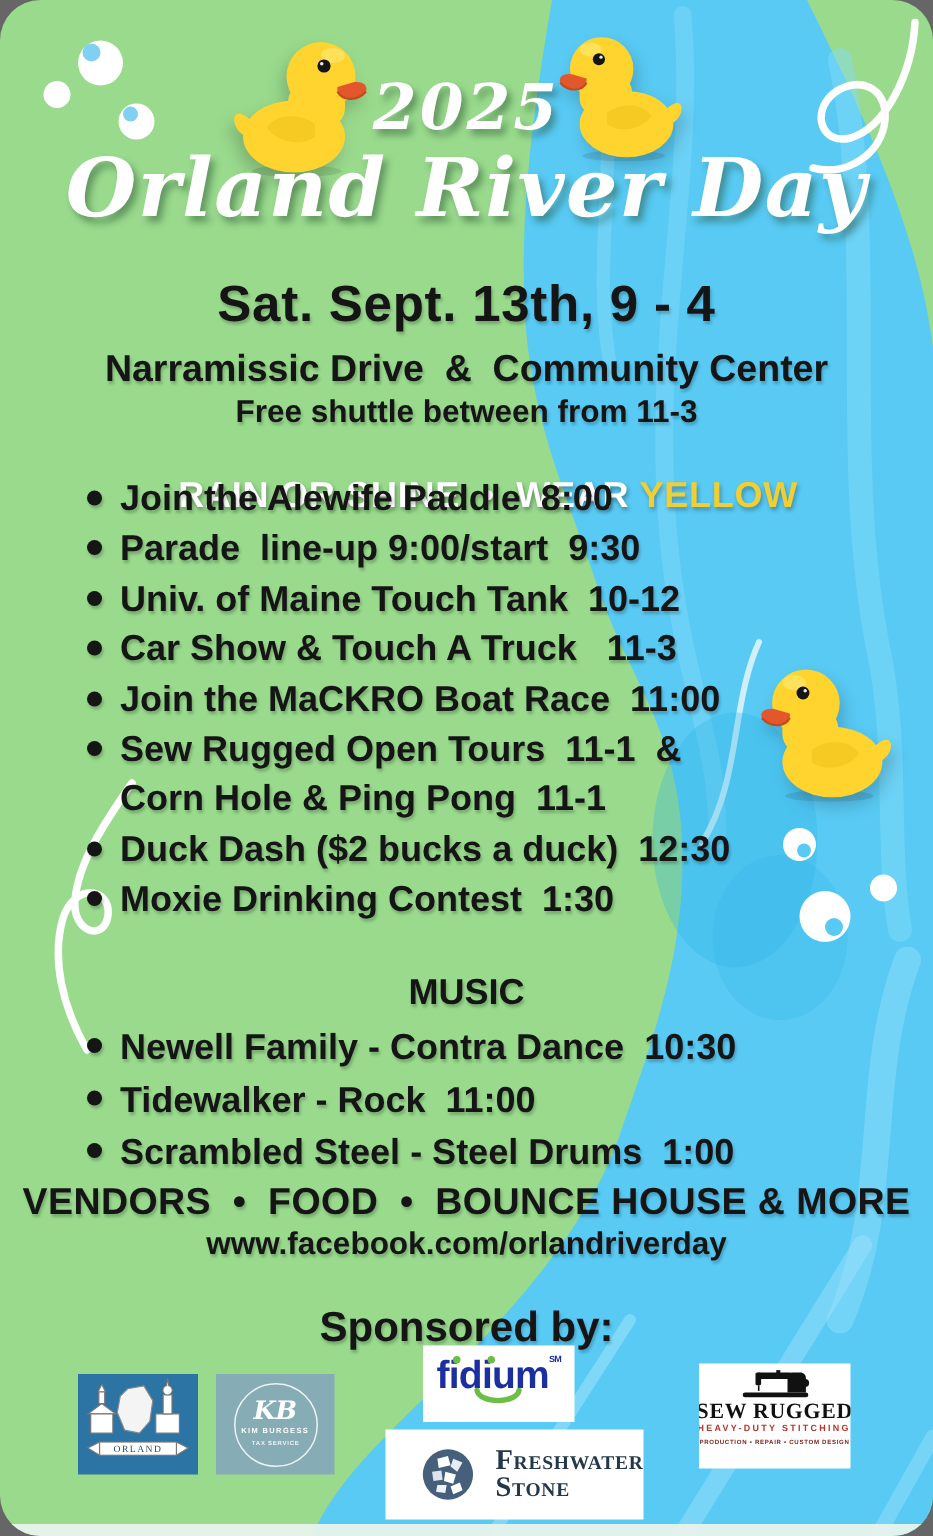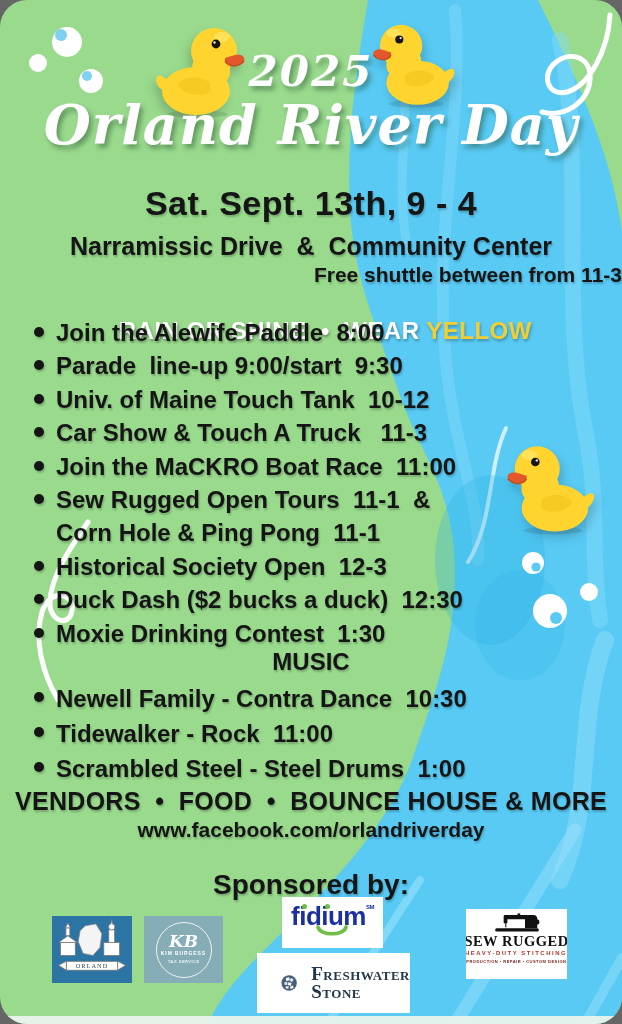--- a/index.html
+++ b/index.html
@@ -16,26 +16,26 @@
 
   .cline{position:absolute;left:0;width:622px;text-align:center;font-weight:bold;
          color:#151515;white-space:pre-wrap;line-height:1.15;
          text-shadow:1px 2px 2px rgba(0,0,0,0.22);}
   .script{font-family:"DejaVu Serif", serif;font-style:italic;color:#fff;
           text-shadow:3px 4px 5px rgba(30,70,40,0.45);}
   .year{top:48px;font-size:42px;letter-spacing:2px;}
   .title{top:94px;font-size:54px;letter-spacing:1px;}
   .date{top:184px;font-size:34px;letter-spacing:0.5px;}
   .location{top:232px;font-size:25px;}
-  .shuttle{top:263px;font-size:21px;text-align:right;}
+  .shuttle{top:263px;font-size:21px;}
   .rain{top:289px;font-size:24px;letter-spacing:0.5px;}
   .rain .white{color:#ffffff;text-shadow:1px 2px 3px rgba(0,0,0,0.35);}
   .rain .yellow{color:#f0cf35;text-shadow:1px 2px 3px rgba(0,0,0,0.3);}
 
-  ul.blist{position:absolute;left:0;width:622px;margin:0;padding:0 0 0 56px;
+  ul.blist{position:absolute;left:0;width:622px;margin:0;padding:0 0 0 80px;
            list-style:none;box-sizing:border-box;}
   ul.blist li{position:relative;font-size:24px;font-weight:bold;color:#151515;
               white-space:pre-wrap;text-shadow:1px 2px 2px rgba(0,0,0,0.22);}
   ul.blist li::before{content:"";position:absolute;left:-22px;top:11px;width:10px;height:10px;
               border-radius:50%;background:#151515;box-shadow:1px 2px 2px rgba(0,0,0,0.22);}
   ul.blist li.cont::before{display:none;}
   .events{top:316px;} .events li{line-height:33.4px;}
   .music-h{top:648px;font-size:24px;}
   .music{top:681px;} .music li{line-height:35px;}
   .vendors{top:787px;font-size:25px;letter-spacing:0.3px;}
@@ -55,21 +55,21 @@
 
   .logo-fidium{left:282px;top:897px;width:101px;height:51px;background:#fff;}
   .fidium-wrap{position:relative;width:100%;height:100%;}
   .fidium-text{position:absolute;left:0;top:6px;width:100%;text-align:center;
                font-size:26px;font-weight:bold;letter-spacing:-0.5px;color:#1b2f9e;line-height:1;}
   .fidium-sm{font-size:6px;font-weight:bold;vertical-align:top;position:relative;top:1px;color:#1b2f9e;}
   .fidium-arc{position:absolute;left:30px;top:28px;}
   .fidium-dot{position:absolute;width:5px;height:5px;border-radius:50%;background:#6cbe45;top:7px;}
   .fidium-dot.d1{left:20px;} .fidium-dot.d2{left:43px;}
 
-  .logo-fresh{left:257px;top:953px;width:153px;height:60px;background:#fff;
+  .logo-fresh{left:257px;top:953px;width:172px;height:60px;background:#fff;
               display:flex;align-items:center;gap:14px;padding-left:24px;}
   .fresh-text{font-family:"Liberation Serif", serif;font-weight:bold;color:#25374a;
               font-variant:small-caps;font-size:19px;line-height:0.95;letter-spacing:0.5px;}
 
   .logo-sew{left:466px;top:909px;width:101px;height:70px;background:#fff;
             display:flex;flex-direction:column;align-items:center;padding-top:3px;}
   .sew-name{font-family:"Liberation Serif", serif;font-weight:bold;font-size:14.5px;
             color:#111;letter-spacing:0.5px;line-height:1.05;white-space:nowrap;}
   .sew-tag{font-size:7px;transform:scale(0.85);font-weight:bold;color:#b5342a;letter-spacing:1.8px;line-height:1.2;white-space:nowrap;}
   .sew-sub{font-size:7px;transform:scale(0.58);font-weight:bold;color:#7c241c;letter-spacing:0.8px;line-height:1;white-space:nowrap;}
@@ -169,21 +169,20 @@
   </div>
 
   <ul class="blist events">
     <li>Join the Alewife Paddle  8:00</li>
     <li>Parade  line-up 9:00/start  9:30</li>
     <li>Univ. of Maine Touch Tank  10-12</li>
     <li>Car Show &amp; Touch A Truck   11-3</li>
     <li>Join the MaCKRO Boat Race  11:00</li>
     <li>Sew Rugged Open Tours  11-1  &amp;</li>
     <li class="cont">Corn Hole &amp; Ping Pong  11-1</li>
-    <li>Historical Society Open  12-3</li>
     <li>Duck Dash ($2 bucks a duck)  12:30</li>
     <li>Moxie Drinking Contest  1:30</li>
   </ul>
 
   <div class="cline music-h">MUSIC</div>
   <ul class="blist music">
     <li>Newell Family - Contra Dance  10:30</li>
     <li>Tidewalker - Rock  11:00</li>
     <li>Scrambled Steel - Steel Drums  1:00</li>
   </ul>

